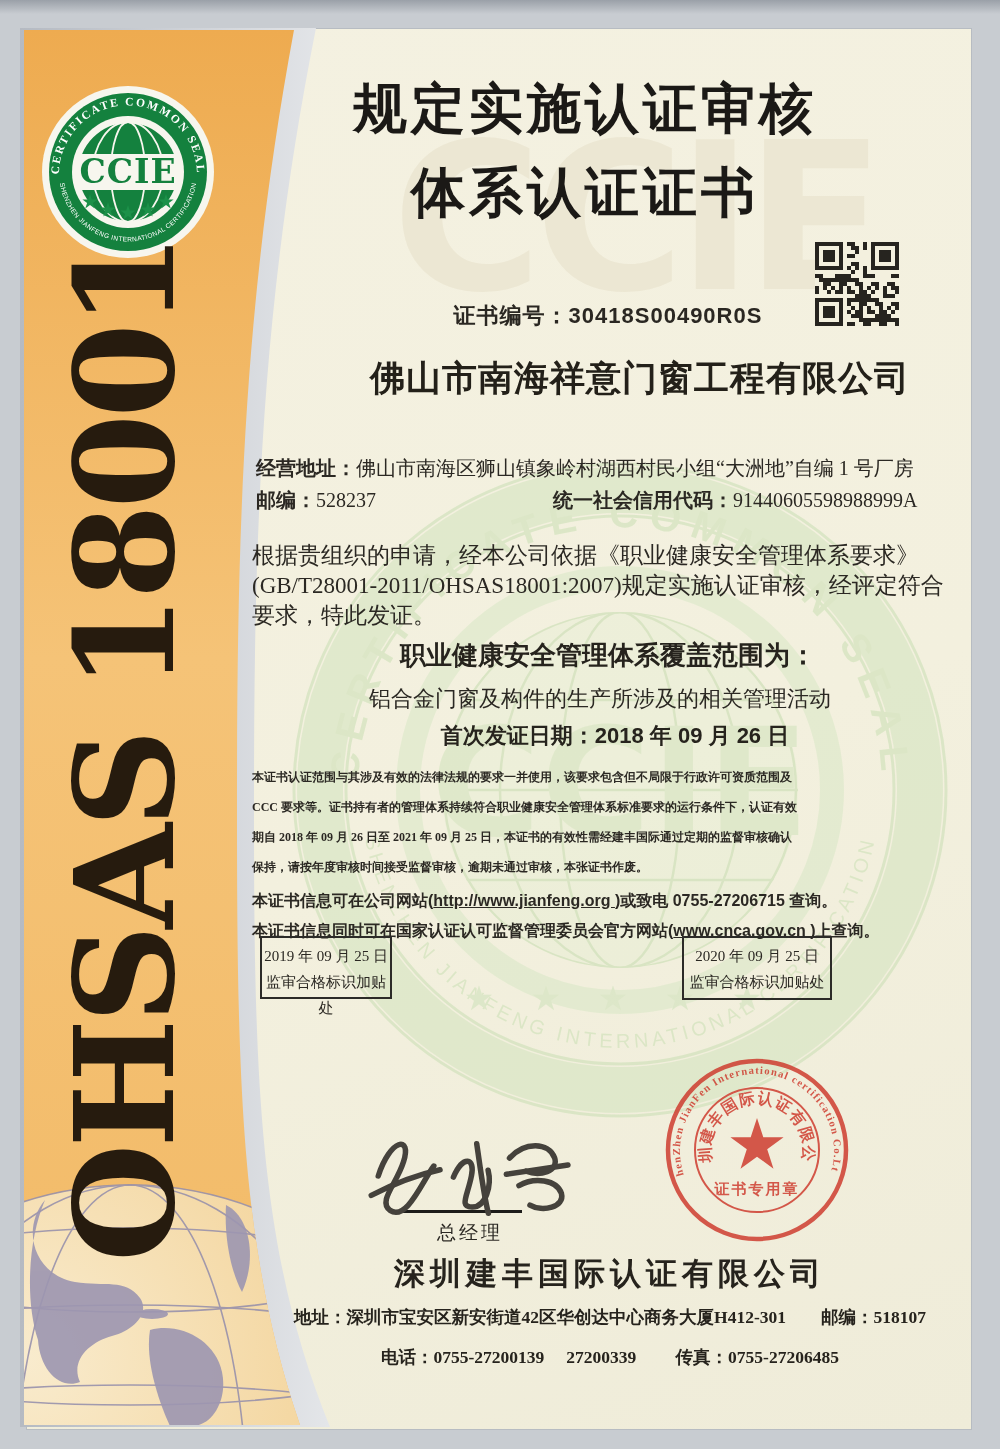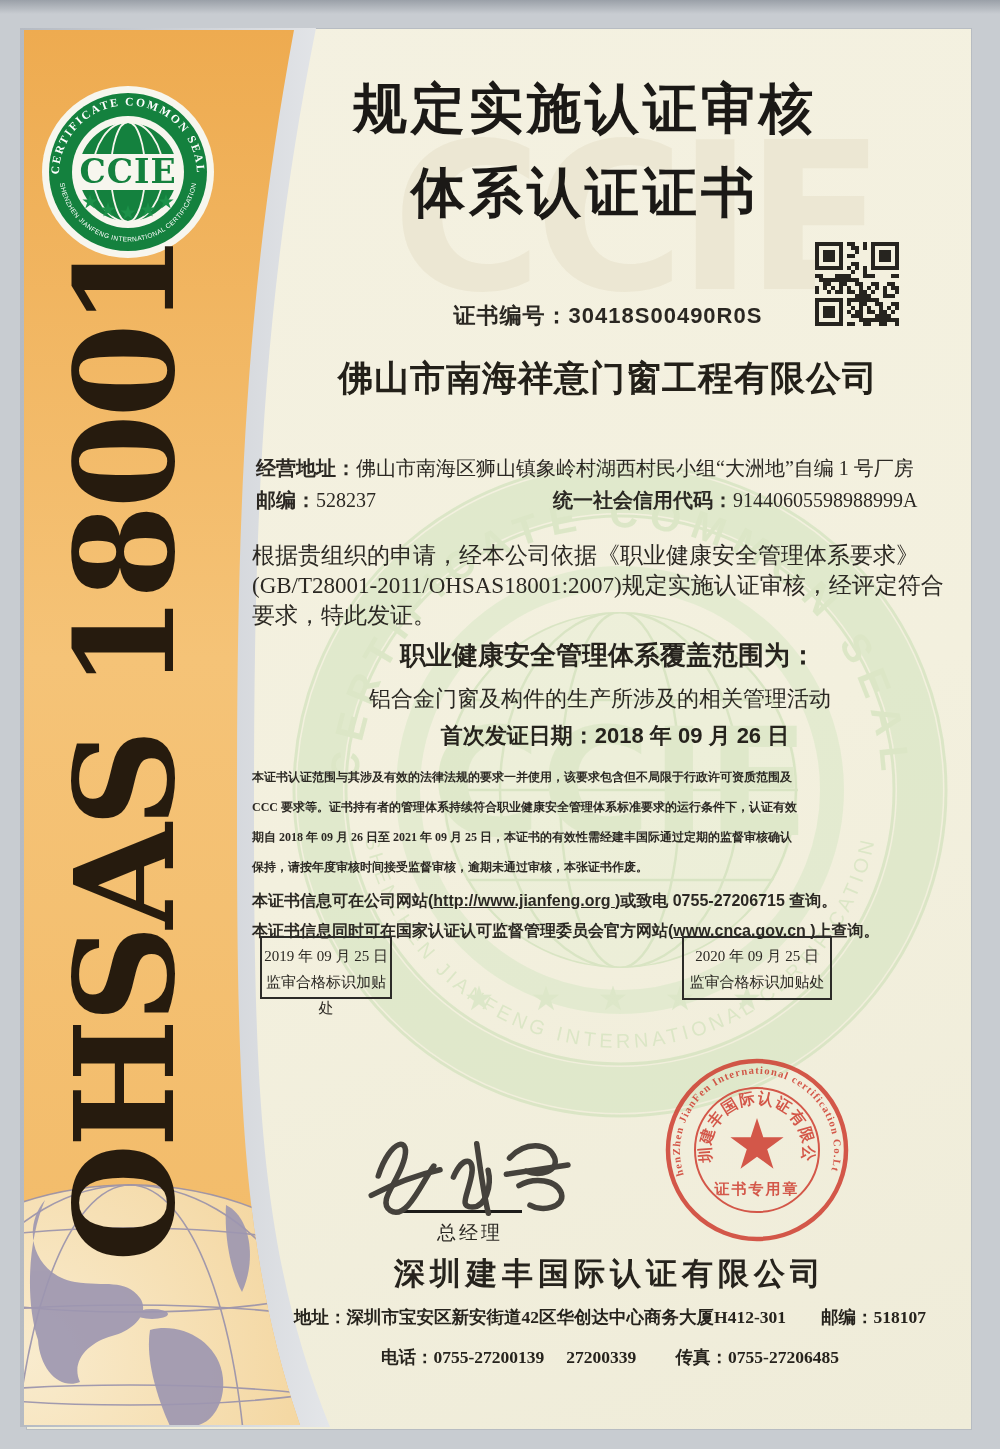--- a/index.html
+++ b/index.html
@@ -32,21 +32,21 @@
     text-align:center;color:#261b0e;white-space:nowrap;
   }
   .content{left:0;top:0;width:1000px;height:1449px;z-index:4;}
   .ctr{text-align:center;}
   .title{
     left:255px;width:660px;color:#1b1916;font-weight:700;
     font-size:54px;letter-spacing:4px;line-height:1;white-space:nowrap;
   }
   .certno{left:250px;width:716px;top:301px;font-size:22px;font-weight:700;color:#2a2722;
     font-family:"Liberation Sans","DejaVu Sans",sans-serif;letter-spacing:1px;}
-  .company{left:250px;width:716px;top:355px;font-size:35px;font-weight:700;color:#232019;letter-spacing:1px;white-space:nowrap;}
+  .company{left:250px;width:716px;top:355px;font-size:35px;font-weight:700;color:#232019;letter-spacing:1px;white-space:nowrap;padding-left:32px;}
   .addr{left:256px;width:710px;font-size:20px;color:#2b2823;white-space:nowrap;}
   .addr b{font-weight:700;}
   .postal-row{left:256px;top:487px;width:710px;font-size:20px;color:#2b2823;white-space:nowrap;}
   .credit{position:absolute;left:297px;top:0;}
   .lbl-strong{font-weight:700;font-family:"Liberation Sans","DejaVu Sans",sans-serif;}
   .grant{left:252px;top:541px;width:712px;font-size:23px;line-height:30px;color:#2b2823;}
   .scope-h{left:250px;top:638px;width:716px;font-size:26px;font-weight:700;color:#26231d;
     font-family:"Liberation Sans","DejaVu Sans",sans-serif;}
   .scope-t{left:250px;top:684px;width:700px;font-size:22px;color:#2b2823;
     font-family:"Liberation Sans","DejaVu Sans",sans-serif;}

